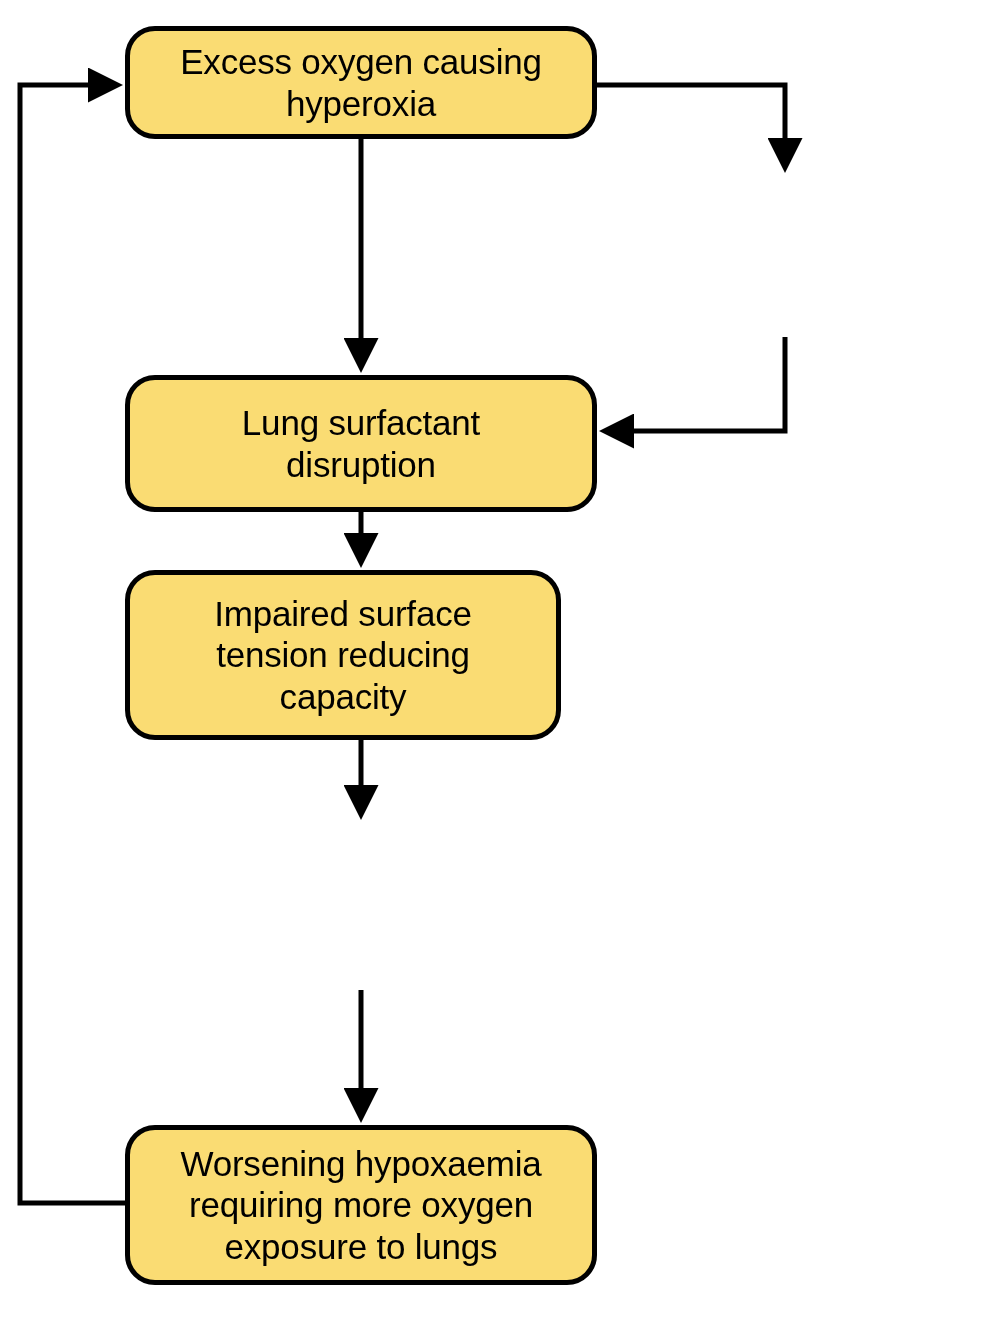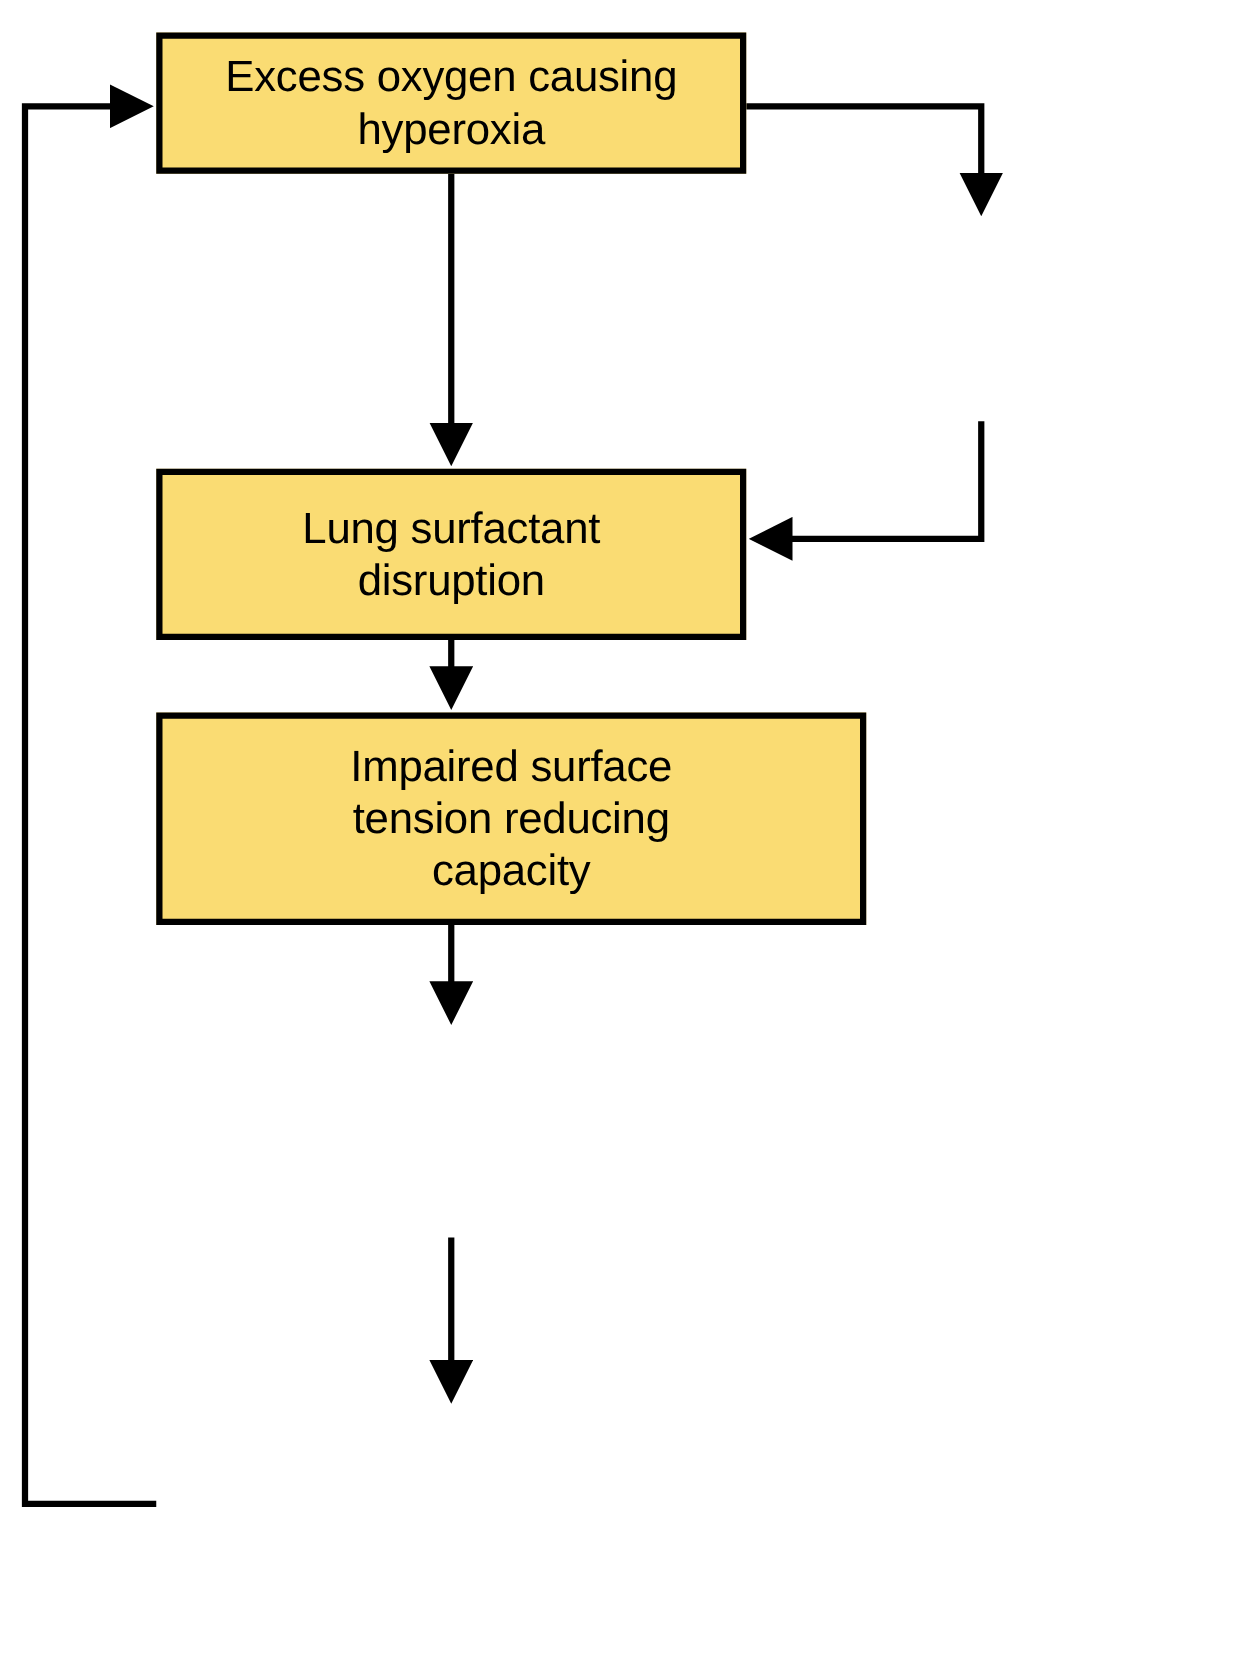--- a/index.html
+++ b/index.html
@@ -35,28 +35,28 @@
     align-items: center;
     justify-content: center;
     text-align: center;
     color: #000000;
     font-size: 35px;
     line-height: 1.18;
     letter-spacing: -0.2px;
     padding: 2px 10px;
     white-space: pre-line;
   }
-  .node.yellow { background: #FADC73; }
+  .node.yellow { background: #FADC73; border-radius: 30px; }
   .node.pink   { background: #F79B9B; }
 
   
   #node-hyperoxia         { left:125px; top:26px;   width:472px; height:113px; }
   #node-oxidative-stress  { left:592px; top:175px;  width:387px; height:162px; }
   #node-surfactant        { left:125px; top:375px;  width:472px; height:137px; }
-  #node-surface-tension   { left:125px; top:570px;  width:568px; height:170px; }
+  #node-surface-tension   { left:125px; top:570px;  width:436px; height:170px; }
   #node-alveolar-collapse { left:125px; top:822px;  width:472px; height:168px; }
   #node-hypoxaemia        { left:125px; top:1125px; width:472px; height:160px; }
 </style>
 </head>
 <body>
 
 <div id="flow-root">
 
   <svg class="edges" viewBox="0 0 1000 1326" width="1000" height="1326" xmlns="http://www.w3.org/2000/svg">
     <defs>
@@ -99,14 +99,17 @@
 
 
   <div class="node yellow" id="node-surfactant">Lung surfactant
 disruption</div>
 
   <div class="node yellow" id="node-surface-tension">Impaired surface
 tension reducing
 capacity</div>
 
 
+  <div class="node yellow" id="node-hypoxaemia">Worsening hypoxaemia
+requiring more oxygen
+exposure to lungs</div>
 
 </div>
 
 </body></html>

